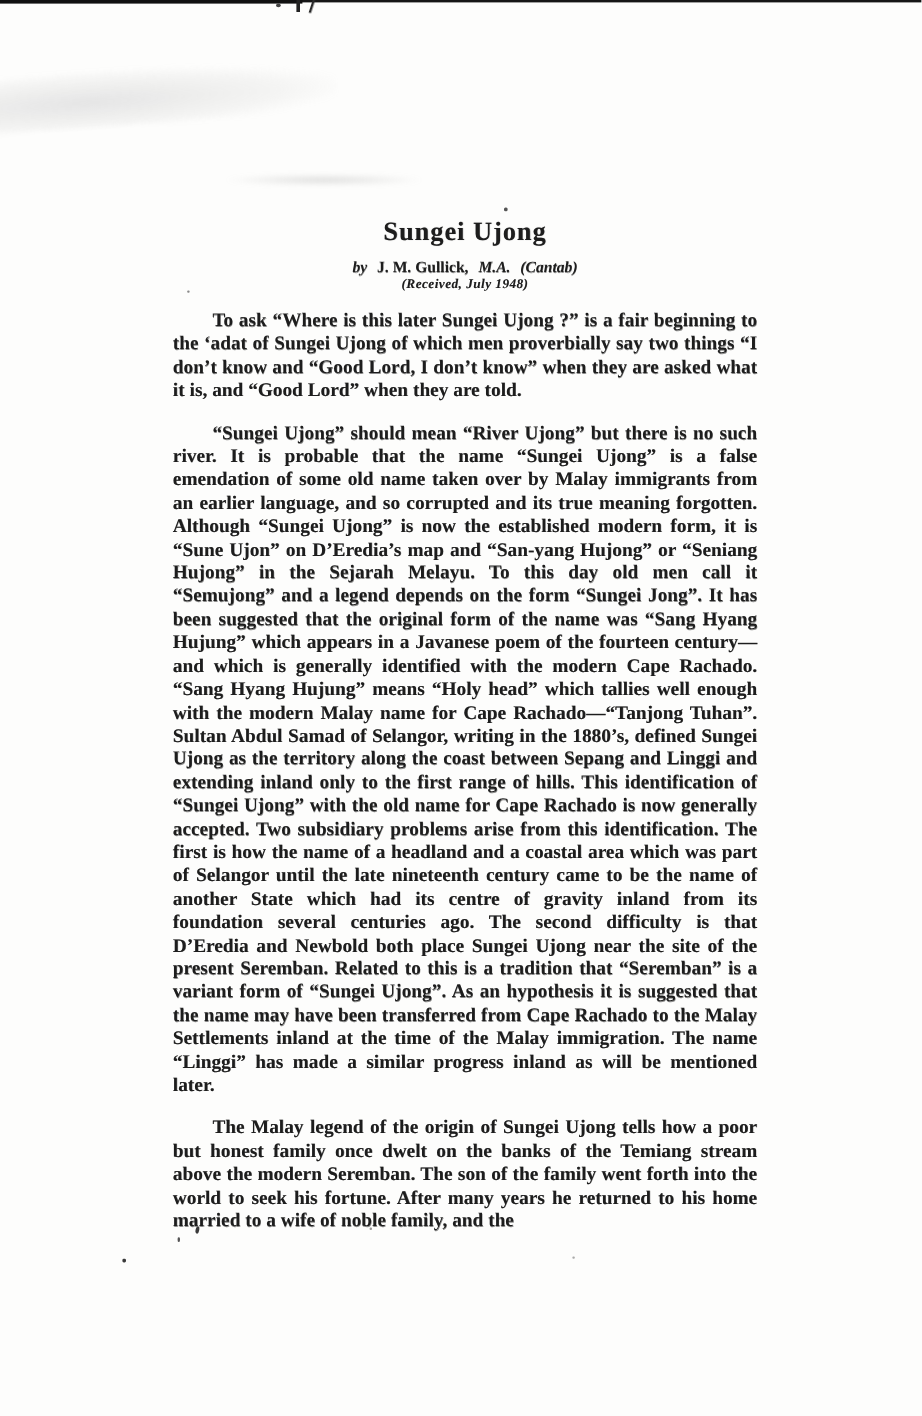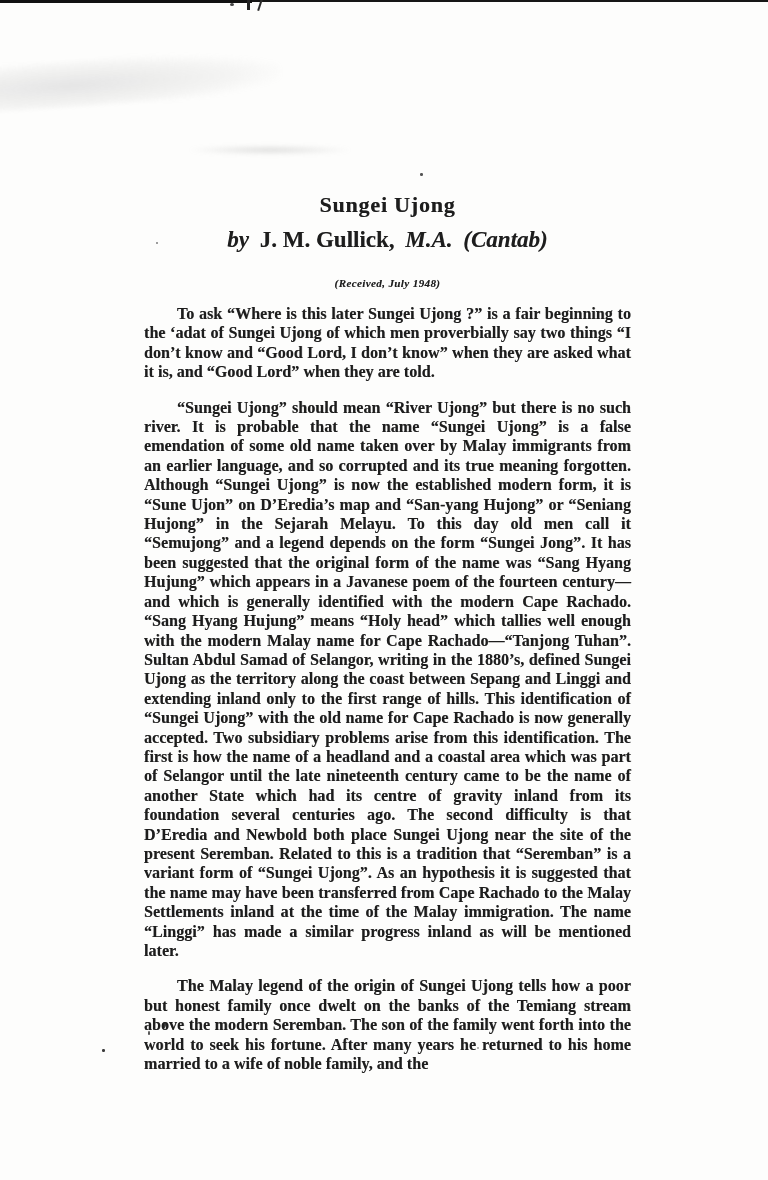--- a/index.html
+++ b/index.html
@@ -15,44 +15,44 @@
     font-family: "Liberation Serif", serif;
   }
   .page {
     position: absolute;
     inset: 0;
   }
   
   .doc {
     position: absolute;
     left: 144px;
-    top: 16px;
+    top: 4px;
     width: 487px;
     color: #1d1d1d;
   }
   .title {
     margin-top: 176px;
     text-align: center;
     font-size: 22px;
     font-weight: bold;
     letter-spacing: 0.8px;
     text-shadow: 0.3px 0.3px 0.6px rgba(25,25,25,0.55);
   }
   .byline {
     margin-top: 9px;
     text-align: center;
-    font-size: 23px;
+    font-size: 13px;
     font-weight: bold;
     text-shadow: 0.2px 0.2px 0.5px rgba(25,25,25,0.45);
   }
   .byline span { margin-right: 5px; }
   .byline span:last-child { margin-right: 0; }
   .it { font-style: italic; }
   .received {
-    margin-top: 24px;
+    margin-top: 0;
     text-align: center;
     font-size: 11px;
     font-weight: bold;
     font-style: italic;
     letter-spacing: 0.4px;
     text-shadow: 0.2px 0.2px 0.4px rgba(25,25,25,0.45);
   }
   .para {
     font-size: 16px;
     font-weight: bold;

